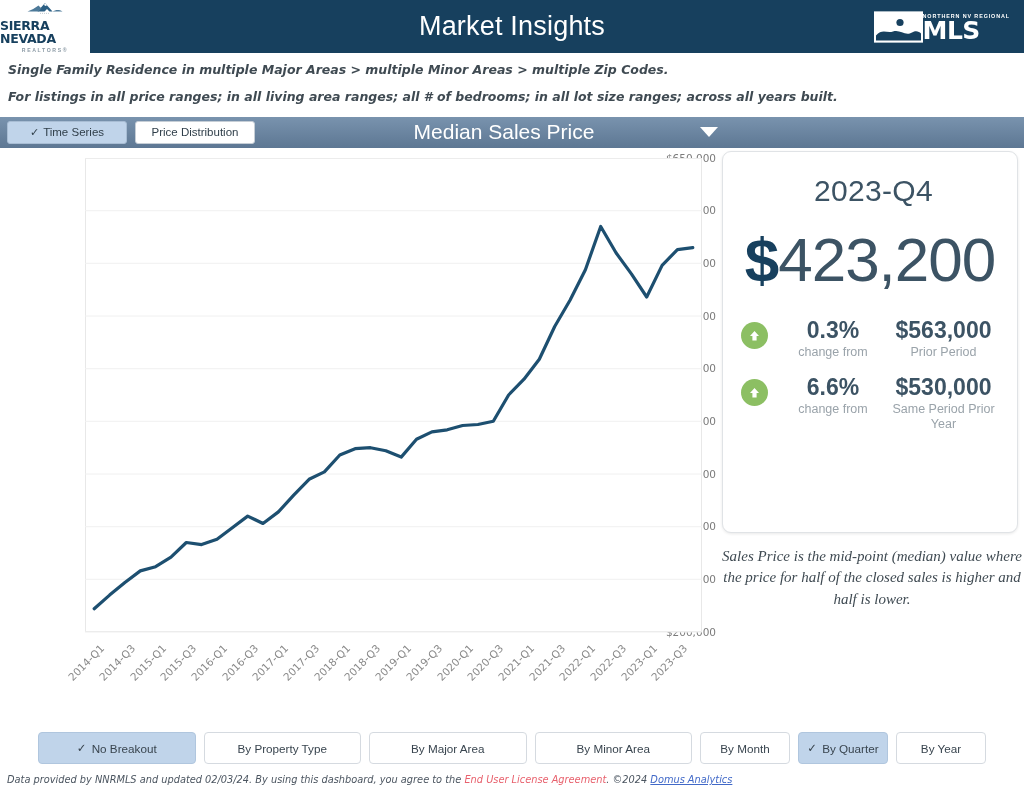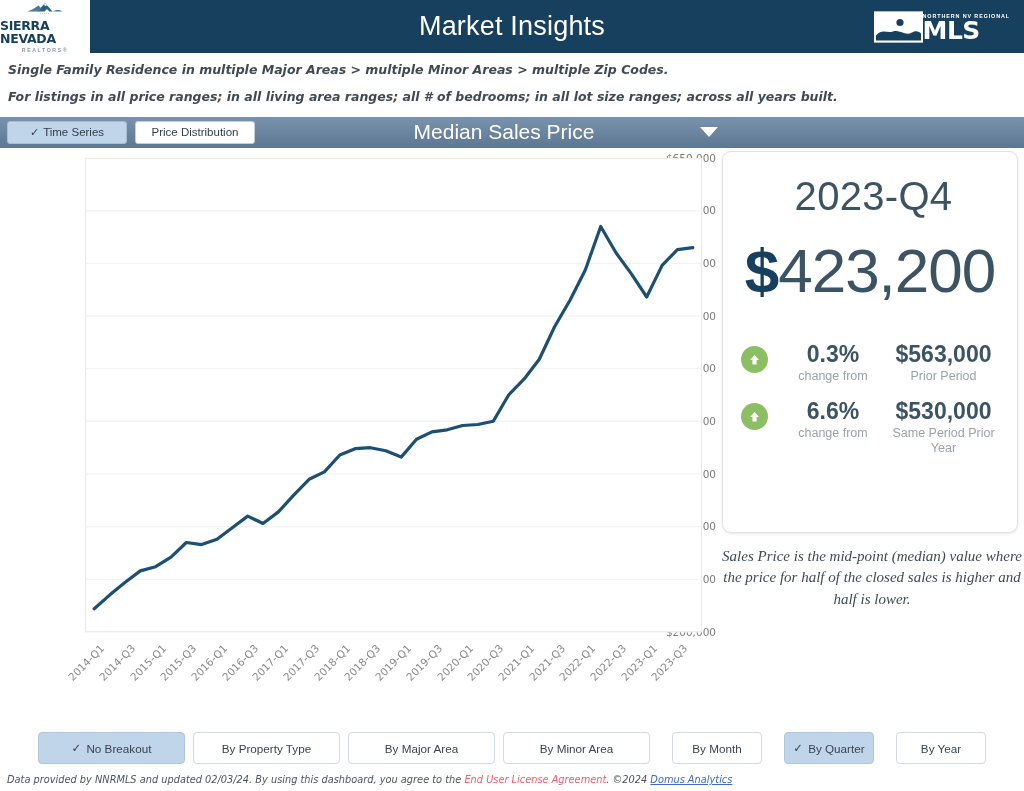--- a/index.html
+++ b/index.html
@@ -141,29 +141,29 @@
     width: 296px; height: 382px;
     background: #ffffff;
     border: 1px solid #e0e3e6;
     border-radius: 9px;
     box-shadow: 0 1px 3px rgba(0,0,0,0.09);
     display: flex; flex-direction: column;
     align-items: center;
     padding-top: 22px;
   }
   .period {
-    font-size: 40px; color: #3c5364; letter-spacing: 0.3px; margin-left: 7px;
+    font-size: 30px; color: #3c5364; letter-spacing: 0.3px; margin-left: 7px;
   }
   .bigval {
     font-size: 62px; color: #3c5364;
     letter-spacing: -1px; margin-top: 21px;
     line-height: 1; white-space: nowrap;
   }
   .bigval .dollar { color: #17405e; font-weight: bold; }
-  .stat-rows { width: 100%; margin-top: 40px; }
+  .stat-rows { width: 100%; margin-top: 27px; }
   .stat-row {
     display: flex; align-items: flex-start;
     padding: 0 18px; margin-bottom: 15px;
   }
   .arrow-circle {
     width: 27px; height: 27px; border-radius: 50%;
     background: #8cbf63; flex: none;
     display: flex; align-items: center; justify-content: center;
     margin-top: 4px; margin-right: 10px;
   }
@@ -193,21 +193,21 @@
   .bbtn {
     height: 32px;
     border: 1px solid #d5dae0; border-radius: 4px;
     background: #ffffff;
     display: flex; align-items: center; justify-content: center;
     font-size: 11.7px; color: #39454f;
     font-weight: 500;
     white-space: nowrap;
   }
   .bbtn.wide { flex: 1 1 0; }
-  .bbtn.narrow { flex: 0 0 90px; margin-left: 14px; }
+  .bbtn.narrow { flex: 0 0 90px; }
   .bbtn.selected { background: #c0d4ea; border-color: #b0c6de; }
   .bbtn .chk { margin-right: 5px; }
 
   
   .footer {
     position: absolute; left: 7px; bottom: 6px;
     font-size: 9.8px; font-style: italic; color: #4b5560;
     font-family: "DejaVu Sans", sans-serif;
   }
   .footer .eula { color: #e8616d; }

